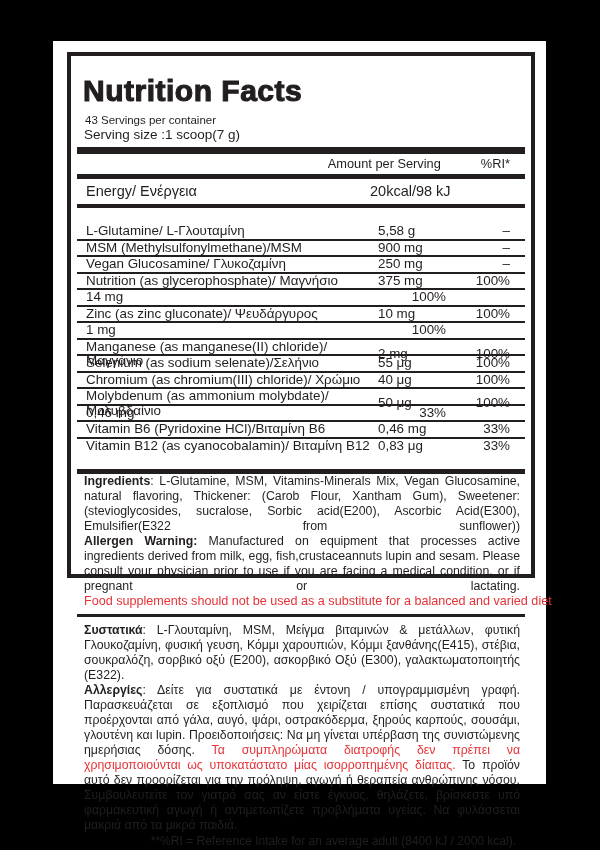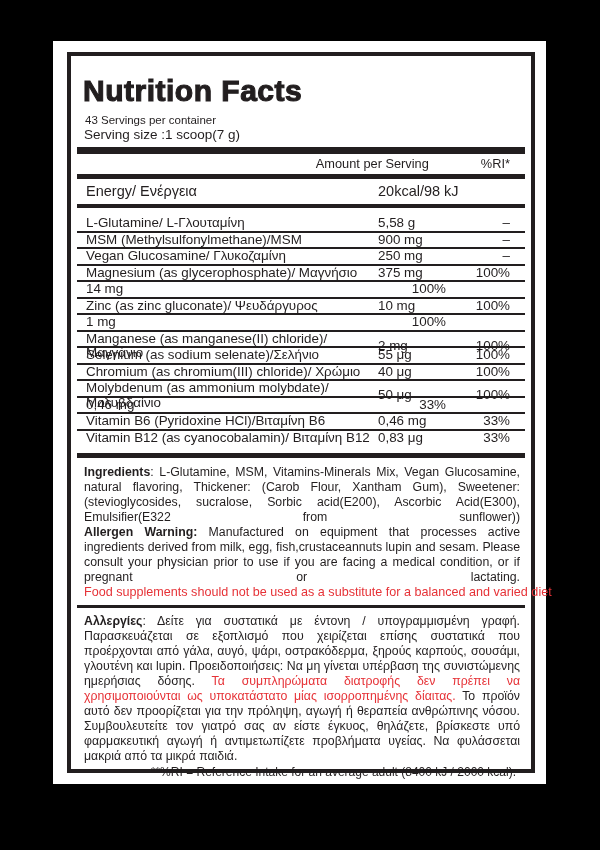--- a/index.html
+++ b/index.html
@@ -9,66 +9,66 @@
     font-family:"Liberation Sans", sans-serif;
     --ink:#221e1f;--red:#e63237;
     color:var(--ink);
     -webkit-font-smoothing:antialiased;
   }
   .panel{
     position:absolute;left:53px;top:41px;width:493px;height:743px;
     background:#ffffff;
   }
   .box{
-    position:absolute;left:14px;top:11px;width:468px;height:721px;
+    position:absolute;left:14px;top:11px;width:468px;height:526px;
     border:4px solid var(--ink);box-sizing:border-box;
     padding:0 9px;
   }
   .title{
     font-size:30px;font-weight:700;letter-spacing:.5px;
     -webkit-text-stroke:1.1px var(--ink);
     margin:20px 0 0 3px;line-height:30px;
   }
   .servings{font-size:11.5px;margin:8px 0 0 5px;line-height:12px;}
   .serv-size{font-size:13.5px;margin:2px 0 0 4px;line-height:14px;}
   .bar{background:var(--ink);margin:0 -3px;}
   .bar.b1{height:7px;margin-top:5px;}
   .bar.b2{height:5px;}
   .bar.b3{height:4px;}
   .bar.b4{height:5px;}
   .colhead{
-    display:flex;justify-content:flex-end;align-items:center;gap:52px;
+    display:flex;justify-content:flex-end;align-items:center;gap:40px;
     font-size:12.8px;padding:3px 12px 3px 0;line-height:14px;text-align:center;
   }
   .grid{
     display:grid;grid-template-columns:1fr 80px 64px;align-items:center;
   }
   .grid .c-amt{text-align:left;white-space:nowrap;}
   .grid .c-ri{text-align:right;padding-right:12px;white-space:nowrap;}
-  .energy{font-size:14.5px;padding:5px 0 5px 6px;line-height:15px;}
+  .energy{font-size:14.5px;padding:5px 0 5px 6px;line-height:15px;gap:8px;}
   .rows .row{
     font-size:13.4px;line-height:14.6px;
     border-bottom:2px solid var(--ink);
     padding:0 0 0 6px;height:14.5px;
   }
   .rows .row:last-child{border-bottom:none;}
-  .rows{margin:8px -3px;padding:0 3px;}
+  .rows{margin:16px -3px;padding:0 3px;}
   .rows .row{margin:0 -3px;padding-left:9px;padding-right:3px;}
   p.block{
     font-size:12.3px;line-height:15px;margin:0;padding:0 2px 0 4px;
     text-align:justify;
   }
   p.block.just-last{text-align-last:justify;}
   p.block .b{font-weight:700;}
   p.block .red, .redline{color:var(--red);}
   .redline{
     font-size:12.6px;line-height:15px;margin:0;padding:0 2px 0 4px;
     text-align:justify;text-align-last:justify;white-space:nowrap;
   }
-  .en-block{margin-top:7px;}
+  .en-block{}
   .rule{height:3px;background:var(--ink);margin:5px -3px 6px;}
   .footnote{
     font-size:12px;text-align:right;
     margin-top:1px;padding-right:6px;line-height:14px;
   }
   .mt{margin-top:2px;}
 </style>
 </head>
 <body style="--ink: #221e1f; --red: #e63237;">
 
@@ -109,21 +109,21 @@
     <span class="c-ri">–</span>
   </div>
 
   <div class="grid row">
     <span class="c-name">Vegan Glucosamine/ Γλυκοζαμίνη</span>
     <span class="c-amt">250 mg</span>
     <span class="c-ri">–</span>
   </div>
 
   <div class="grid row">
-    <span class="c-name">Magnesium (as glycerophosphate)/ Μαγνήσιο</span>
+    <span class="c-name">Nutrition (as glycerophosphate)/ Μαγνήσιο</span>
     <span class="c-amt">375 mg</span>
     <span class="c-ri">100%</span>
   </div>
 
   <div class="grid row">
     <span class="c-amt">14 mg</span>
     <span class="c-ri">100%</span>
   </div>
 
   <div class="grid row">
@@ -183,19 +183,20 @@
 
     <div class="en-block">
       <p class="block just-last"><span class="b">Ingredients</span><span>: L-Glutamine, MSM, Vitamins-Minerals Mix, Vegan Glucosamine, natural flavoring, Thickener: (Carob Flour, Xantham Gum), Sweetener: (stevioglycosides, sucralose, Sorbic acid(E200), Ascorbic Acid(E300), Emulsifier(E322 from sunflower))</span></p>
       <p class="block just-last"><span class="b">Allergen Warning:</span><span> Manufactured on equipment that processes active ingredients derived from milk, egg, fish,crustaceannuts lupin and sesam. Please consult your physician prior to use if you are facing a medical condition, or if pregnant or lactating.</span></p>
       <p class="redline">Food supplements should not be used as a substitute for a balanced and varied diet</p>
     </div>
 
     <div class="rule"></div>
 
     <div>
+      <p class="block just-last"><span class="b">Συστατικά</span><span>: L-Γλουταμίνη, MSM, Μείγμα βιταμινών &amp; μετάλλων, φυτική Γλουκοζαμίνη, φυσική γευση, Κόμμι χαρουπιών, Κόμμι ξανθάνης(Ε415), στέβια, σουκραλόζη, σορβικό οξύ (Ε200), ασκορβικό Οξύ (Ε300), γαλακτωματοποιητής (Ε322).</span></p>
       <p class="block mt"><span class="b">Αλλεργίες</span><span>: Δείτε για συστατικά με έντονη / υπογραμμισμένη γραφή. Παρασκευάζεται σε εξοπλισμό που χειρίζεται επίσης συστατικά που προέρχονται από γάλα, αυγό, ψάρι, οστρακόδερμα, ξηρούς καρπούς, σουσάμι, γλουτένη και lupin. Προειδοποιήσεις: Να μη γίνεται υπέρβαση της συνιστώμενης ημερήσιας δόσης. </span><span class="red">Τα συμπληρώματα διατροφής δεν πρέπει να χρησιμοποιούνται ως υποκατάστατο μίας ισορροπημένης δίαιτας.</span><span> Το προϊόν αυτό δεν προορίζεται για την πρόληψη, αγωγή ή θεραπεία ανθρώπινης νόσου. Συμβουλευτείτε τον γιατρό σας αν είστε έγκυος, θηλάζετε, βρίσκεστε υπό φαρμακευτική αγωγή ή αντιμετωπίζετε προβλήματα υγείας. Να φυλάσσεται μακριά από τα μικρά παιδιά.</span></p>
     </div>
 
     <div class="footnote">**%RI = Reference Intake for an average adult (8400 kJ / 2000 kcal).</div>
 
   </div>
 </div>
 
 </body></html>

